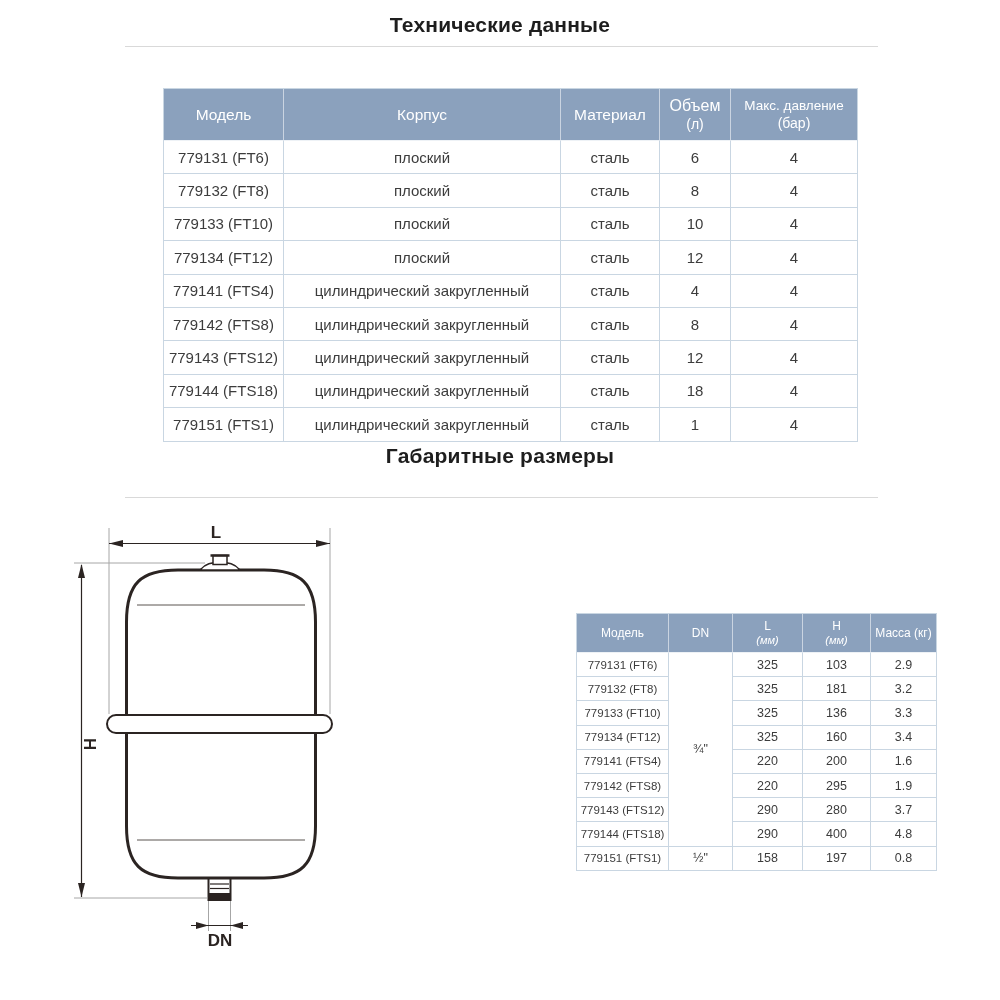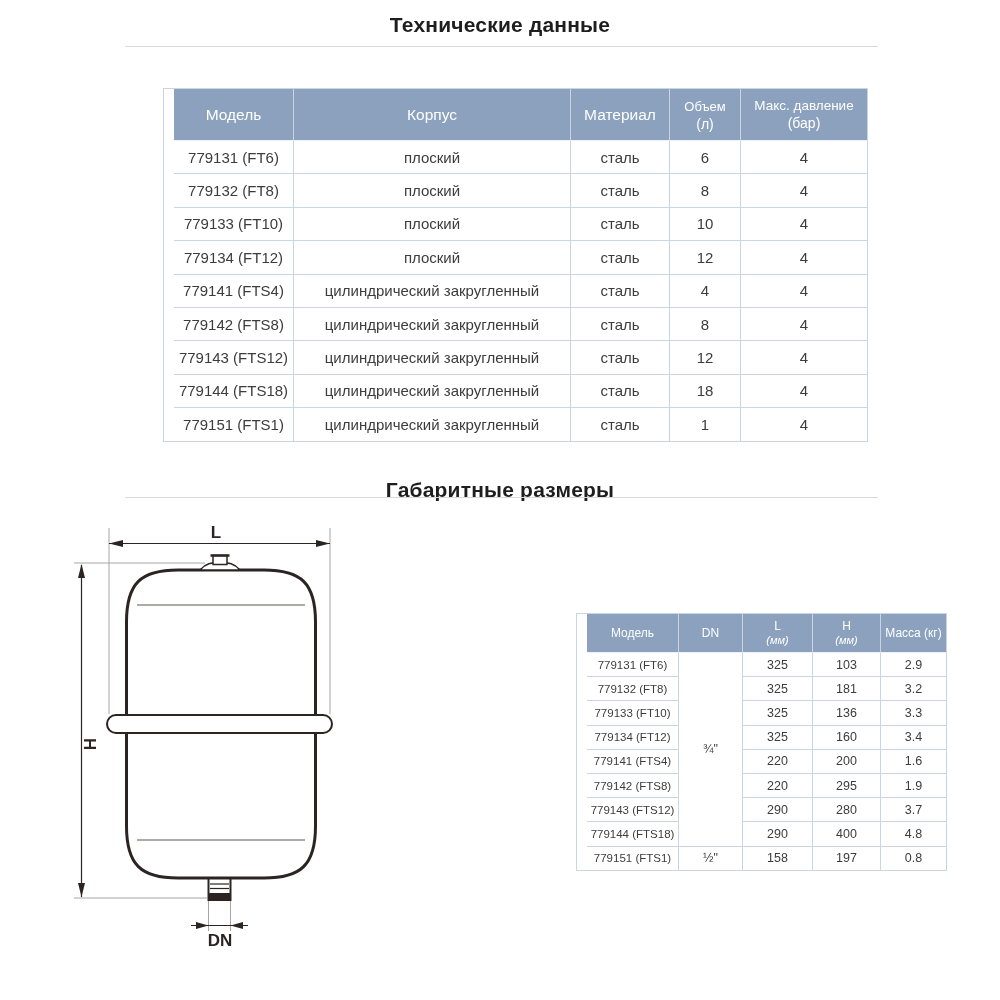--- a/index.html
+++ b/index.html
@@ -15,47 +15,47 @@
   html,body{margin:0;padding:0;}
   body{
     width:1000px;height:1000px;position:relative;background:#ffffff;
     font-family:"Liberation Sans","DejaVu Sans",sans-serif;color:var(--body-text);
   }
   .page-title{
     position:absolute;left:0;width:1000px;text-align:center;
     font-size:21px;font-weight:600;color:var(--title-text);letter-spacing:.2px;
   }
   #title-tech{top:13px;}
-  #title-dims{top:478px;}
+  #title-dims{top:444px;}
   .rule{position:absolute;left:125px;width:753px;height:1px;background:var(--divider);}
   #rule-1{top:46px;}
   #rule-2{top:497px;}
 
   table{border-collapse:separate;border-spacing:0;position:absolute;table-layout:fixed;}
-  table{border:1px solid var(--border);padding-left:10px;}
+  table{border:1px solid var(--border);}
   th{
     background:var(--header-bg);color:var(--header-text);font-weight:400;
     text-align:center;vertical-align:middle;padding:0 2px;
     border-right:1px solid rgba(255,255,255,.55);
     border-bottom:1px solid #eef2f6;
   }
   th:last-child{border-right:none;}
   td{
     background:#ffffff;text-align:center;vertical-align:middle;padding:0 2px;
     border-right:1px solid var(--border);border-bottom:1px solid var(--border);
     color:var(--body-text);
   }
   td:last-child{border-right:none;}
   tbody tr:last-child td{border-bottom:none;margin-top:16px;}
 
   
   #tech-table{left:163px;top:88px;width:693px;font-size:15px;}
   #tech-table th{height:51px;font-size:15.5px;}
   #tech-table th .sub{display:block;font-size:14px;margin-top:1px;}
-  #tech-table th.th-volume .big{font-size:13px;}
+  #tech-table th.th-volume .big{font-size:16px;}
   #tech-table th.th-pressure{font-size:13.5px;line-height:17px;}
   #tech-table td{height:32.4px;}
 
   
   #dim-table{left:576px;top:613px;width:359px;font-size:12.5px;}
   #dim-table th{height:38px;font-size:12px;line-height:14px;}
   #dim-table th .sub{display:block;font-size:11px;font-style:italic;}
   #dim-table td{height:23.2px;}
   #dim-table td.col-model{font-size:11.5px;}
 

